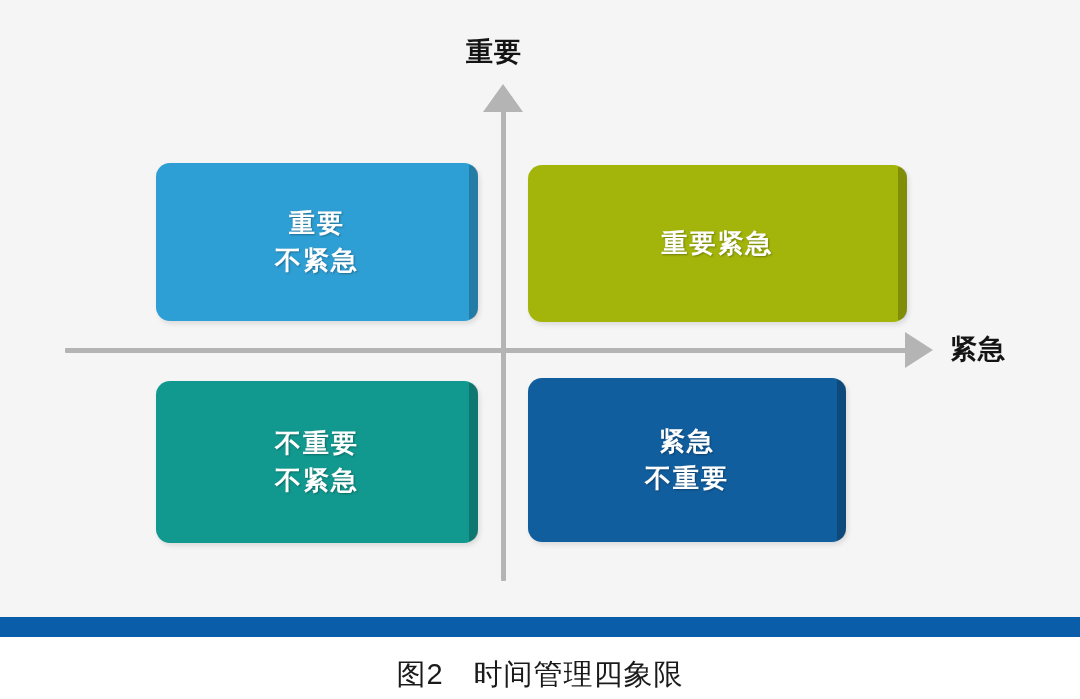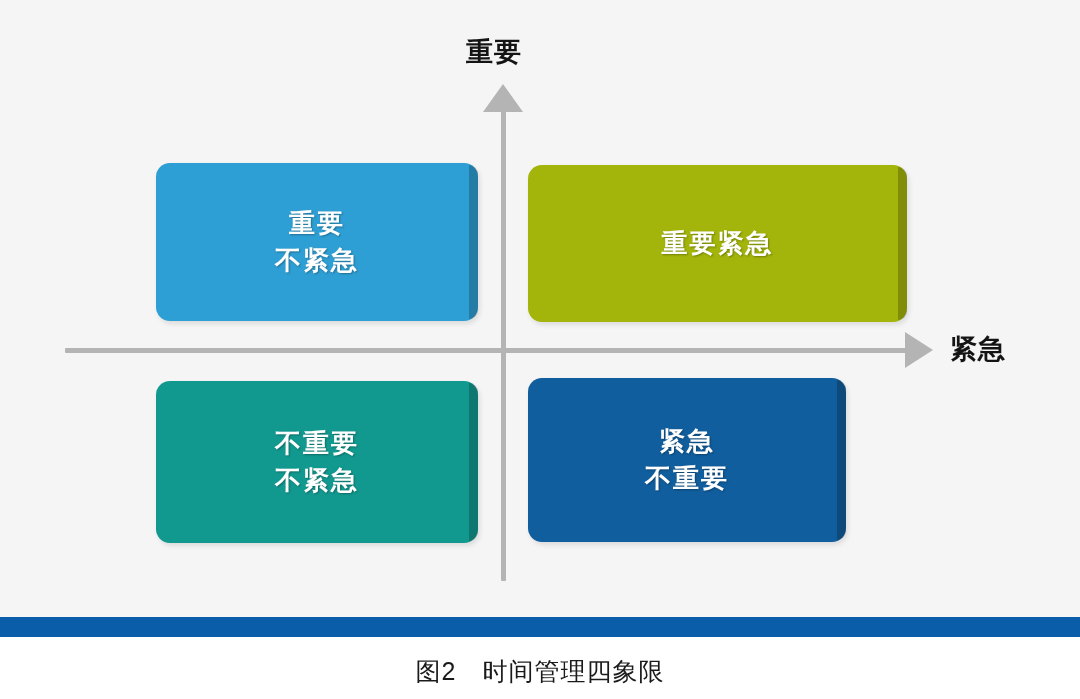--- a/index.html
+++ b/index.html
@@ -142,21 +142,21 @@
     height: 20px;
     background: #0a5da8;
   }
   
   .caption {
     position: absolute;
     left: 0;
     top: 655px;
     width: 1080px;
     text-align: center;
-    font-size: 25px;
+    font-size: 29px;
     color: #1a1a1a;
     letter-spacing: 1px;
     white-space: pre;
   }
 </style>
 </head>
 <body>
 
 <div id="page">
 

